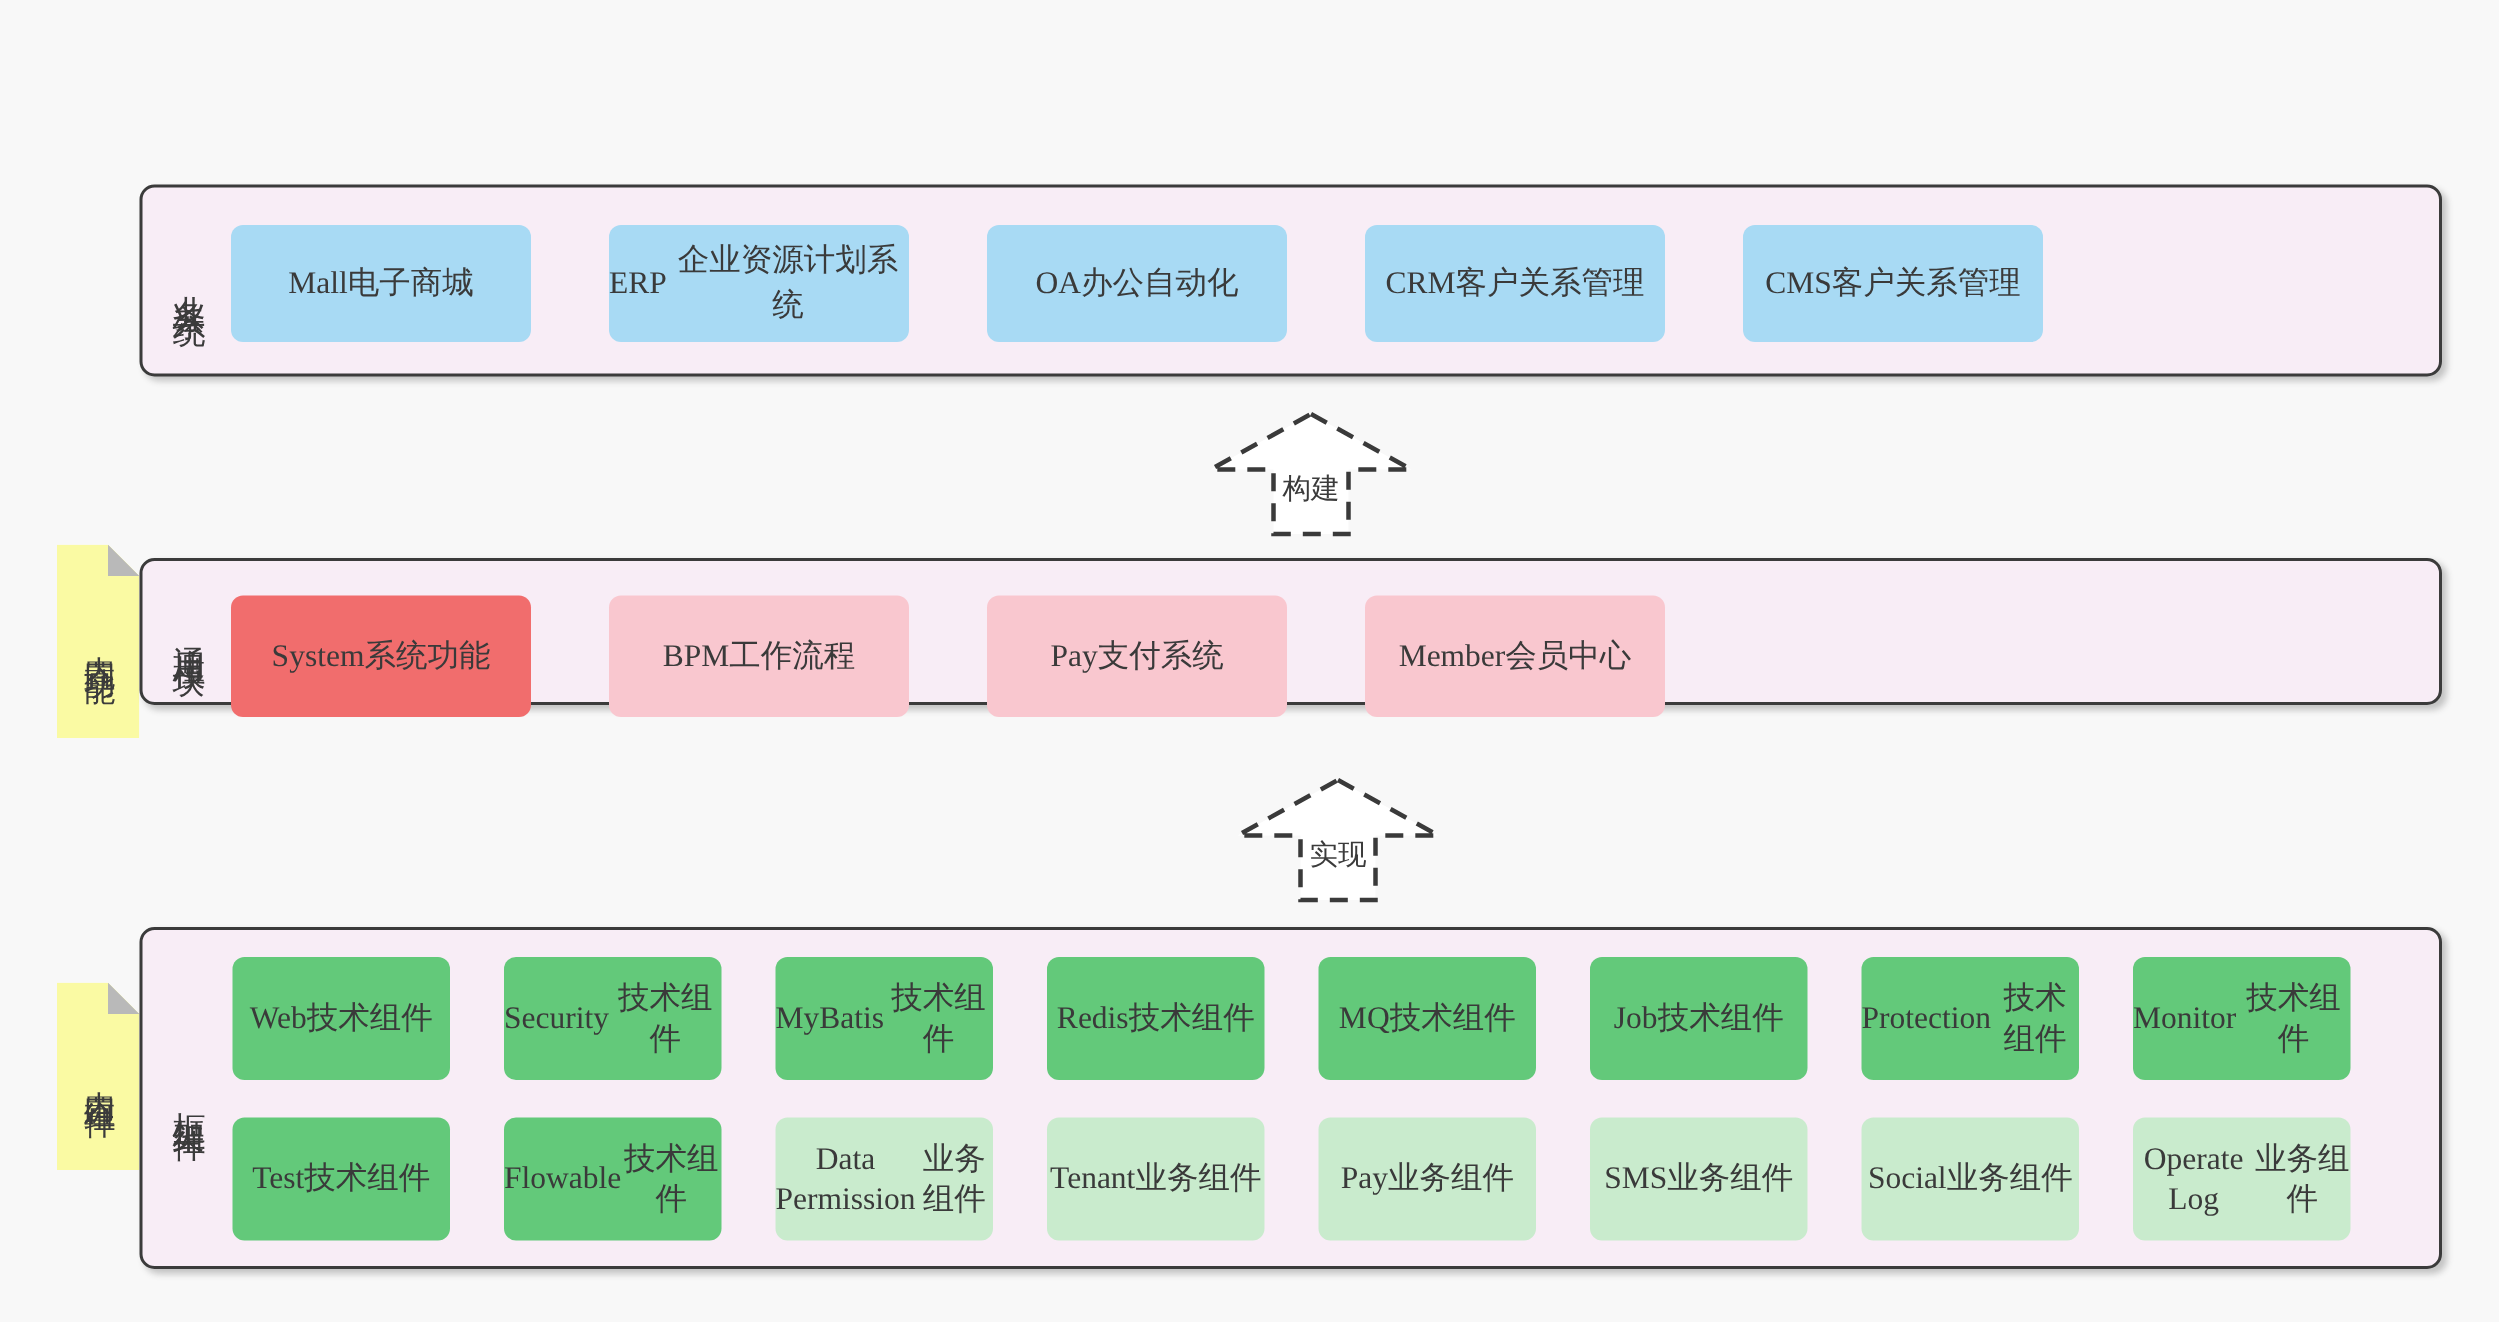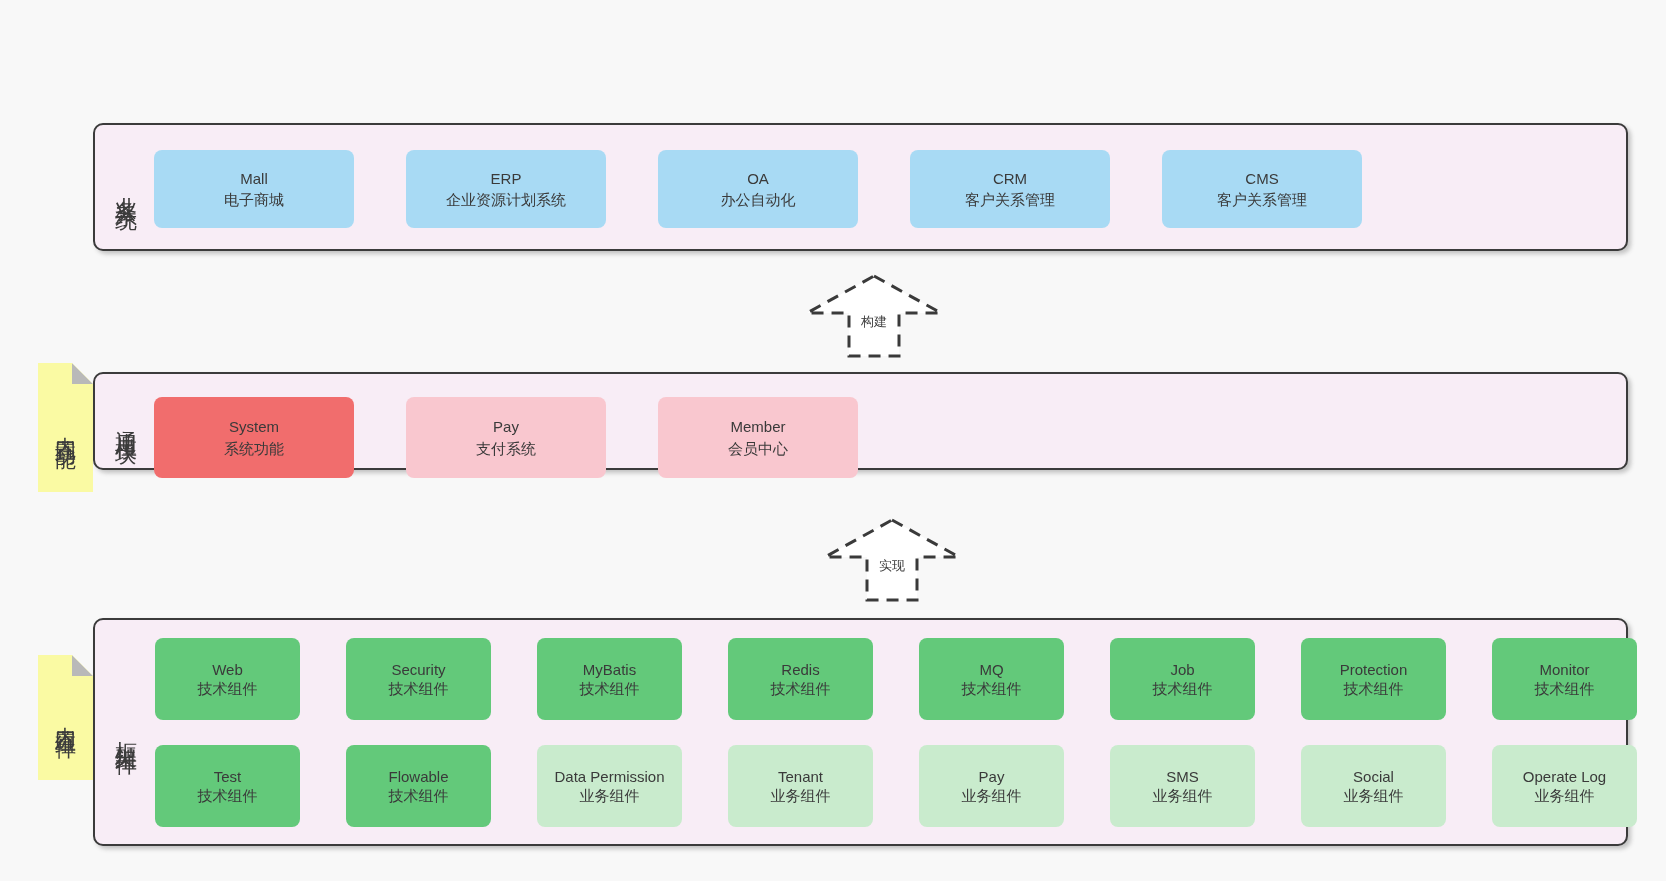--- a/index.html
+++ b/index.html
@@ -26,29 +26,29 @@
   }
   .layer-label span{
     writing-mode:vertical-lr;text-orientation:upright;
     font-size:22px;letter-spacing:4px;color:#3b3b3b;white-space:nowrap;
   }
 
   .row{position:absolute;display:flex;}
   .row-big{left:59px;gap:52px;}
   #layer-business .row-big{top:25px;}
   #layer-modules .row-big{top:23px;}
-  .row-small{left:60px;gap:46px;}
+  .row-small{left:60px;gap:36px;}
   .row-small.r1{top:18px;}
   .row-small.r2{top:125px;}
 
   
   .box{
-    border-radius:8px;display:flex;flex-direction:column;
+    border-radius:8px;display:flex;flex-direction:row;
     align-items:center;justify-content:center;text-align:center;
-    font-size:15px;line-height:1.42;color:#3a3a3a;
+    font-size:21px;line-height:1.42;color:#3a3a3a;font-family:Liberation Serif, serif;
   }
   .bigbox{width:200px;height:78px;}
   #layer-modules .bigbox{height:81px;}
   .smallbox{width:145px;height:82px;line-height:1.3;}
   .smallbox .t{max-width:112px;}
 
   .blue{background:#a8daf4;}
   .red{background:#f16d6d;}
   .pink{background:#f9c7cf;}
   .green{background:#63c97a;}
@@ -70,21 +70,21 @@
     writing-mode:vertical-lr;text-orientation:upright;
     font-size:21px;letter-spacing:4px;color:#3b3b3b;white-space:nowrap;
   }
 
   
   .up-arrow{position:absolute;width:140px;height:86px;z-index:1;}
   #arrow-build{left:804px;top:273px;}
   #arrow-implement{left:822px;top:517px;}
   .up-arrow svg{position:absolute;inset:0;}
   .arrow-label{
-    position:absolute;top:40px;left:0;right:0;text-align:center;font-size:13px;
+    position:absolute;top:40px;left:0;right:0;text-align:center;font-size:19px;
   }
   .arrow-label span{background:#ffffff;padding:0 2px;color:#3b3b3b;}
 </style>
 </head>
 <body>
 
 <div class="layer" id="layer-business">
   <div class="layer-label">
     <span>业务系统</span>
   </div>
@@ -129,20 +129,24 @@
 <div class="layer" id="layer-modules">
   <div class="layer-label">
     <span>通用模块</span>
   </div>
   <div class="row row-big">
     <div class="box bigbox red">
       <div class="t">System</div>
       <div class="s">系统功能</div>
     </div>
     <div class="box bigbox pink">
+      <div class="t">BPM</div>
+      <div class="s">工作流程</div>
+    </div>
+    <div class="box bigbox pink">
       <div class="t">Pay</div>
       <div class="s">支付系统</div>
     </div>
     <div class="box bigbox pink">
       <div class="t">Member</div>
       <div class="s">会员中心</div>
     </div>
   </div>
 </div>
 

